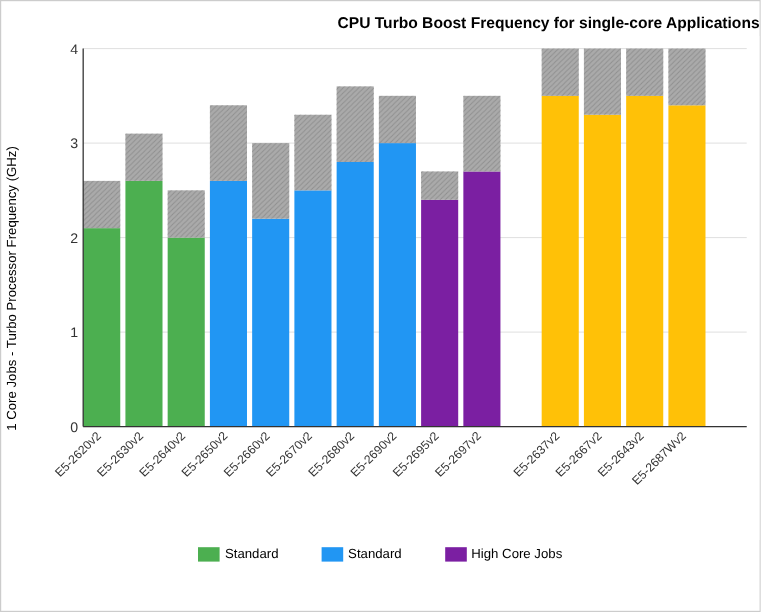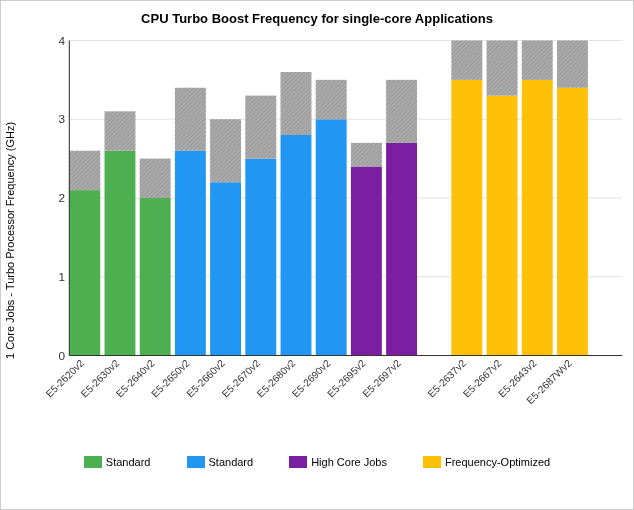--- a/index.html
+++ b/index.html
@@ -11,21 +11,21 @@
       overflow: hidden;
     }
     .chart-container {
       width: 634px;
       height: 510px;
       position: relative;
       background: #fff;
       border: 1px solid #ccc;
     }
     .chart-title {
-      text-align: center;
+      text-align: right;
       font-size: 13px;
       font-weight: bold;
       padding-top: 10px;
       padding-bottom: 4px;
     }
     .chart-area {
       display: flex;
       position: relative;
     }
     .y-axis-label {
@@ -156,18 +156,14 @@
       <span>Standard</span>
     </div>
     <div class="legend-item">
       <span class="legend-box" style="background:#2196f3;"></span>
       <span>Standard</span>
     </div>
     <div class="legend-item">
       <span class="legend-box" style="background:#7b1fa2;"></span>
       <span>High Core Jobs</span>
     </div>
-    <div class="legend-item">
-      <span class="legend-box" style="background:#ffc107;"></span>
-      <span>Frequency-Optimized</span>
-    </div>
   </div>
 </div>
 
 </body></html>

